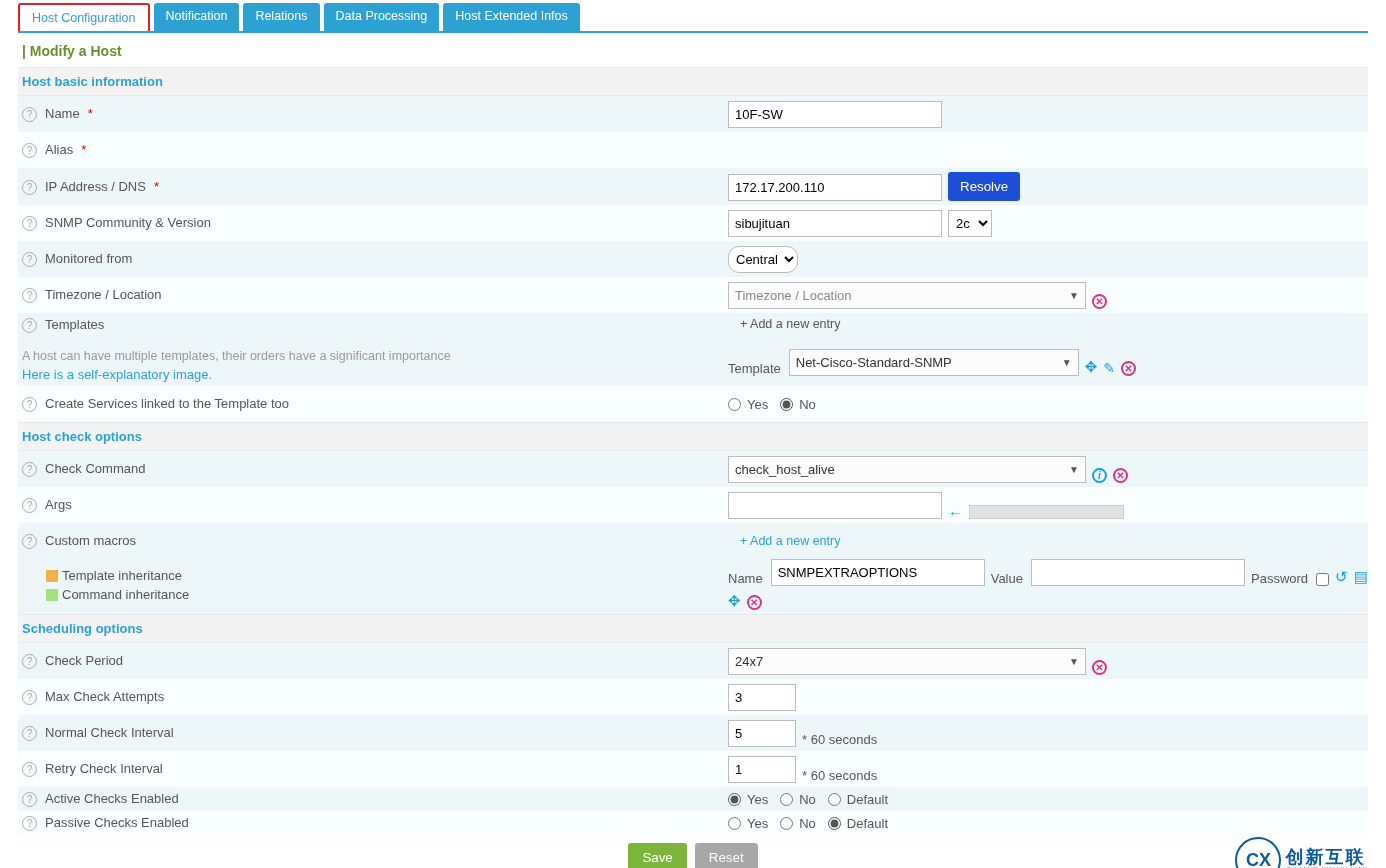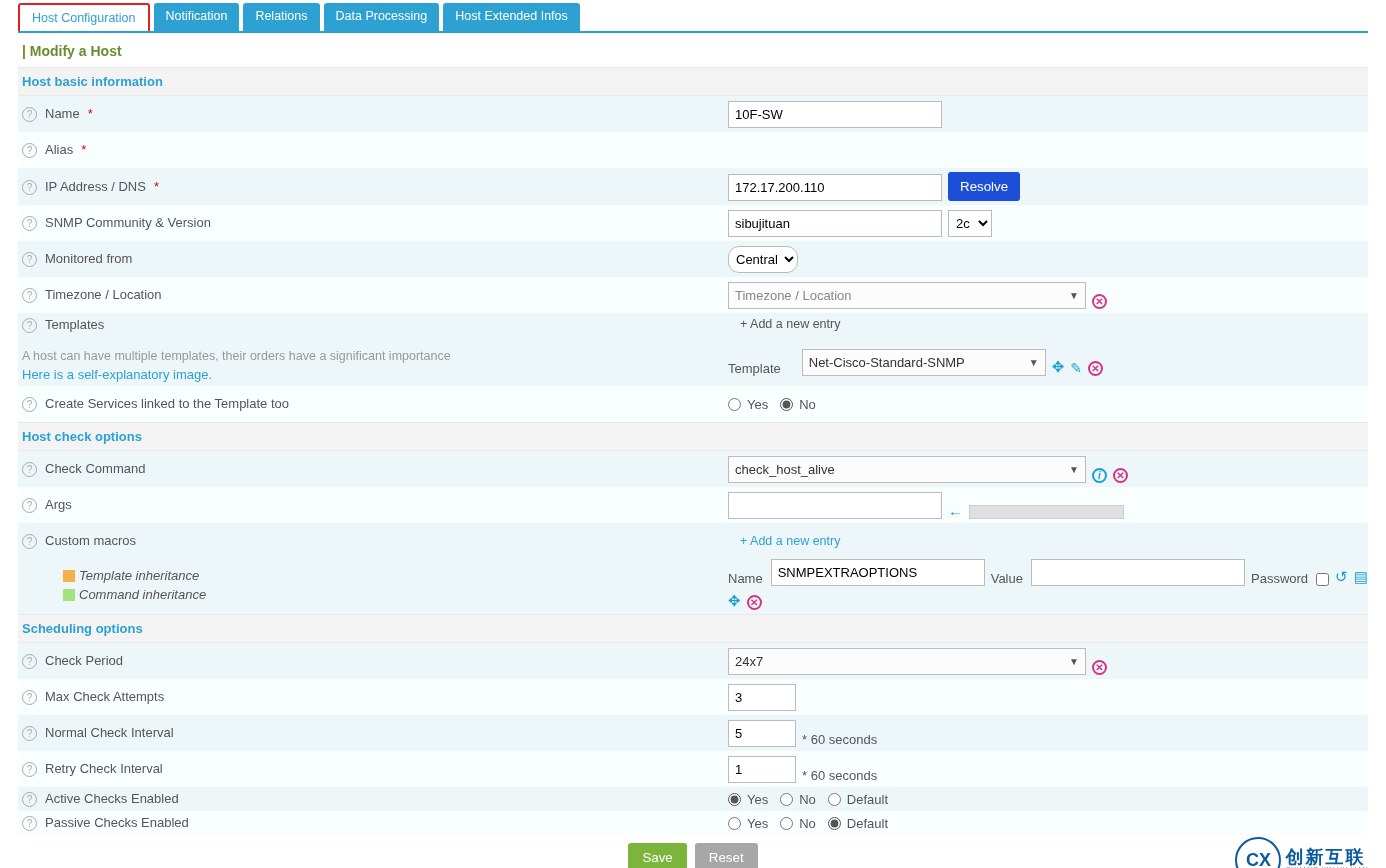--- a/index.html
+++ b/index.html
@@ -32,21 +32,21 @@
     select.sm { width: 44px; }
     select.md { width: 70px; border-radius: 11px; }
     
     .btn-teal { background: #1d4ed8; color: #fff; border: none; padding: 7px 12px; border-radius: 3px; cursor:pointer;}
     .btn-green { background: #7db43b; color: #fff; border: none; padding: 7px 14px; border-radius: 3px; cursor:pointer;}
     .btn-gray  { background: #a7a7a7; color: #fff; border: none; padding: 7px 14px; border-radius: 3px; cursor:pointer;}
     
     .combobox { display:flex; align-items:center; border:1px solid #bbb; width:358px; background:#fcfcfc; padding:5px 6px; justify-content:space-between;}
     .combobox .placeholder{color:#888;}
     .caret { font-size:10px; color:#555;}
-    .cb-sm { width:244px;margin-left:13px;}
+    .cb-sm { width:290px;}
     
     .icon-x { display:inline-flex; width:15px; height:15px; border:2px solid #d63384; border-radius:50%; color:#d63384; font-size:10px; font-weight:bold; align-items:center; justify-content:center; cursor:pointer;}
     .icon-i { display:inline-flex; width:15px; height:15px; border:2px solid #1a9ed1; border-radius:50%; color:#1a9ed1; font-size:10px; font-weight:bold; align-items:center; justify-content:center; cursor:pointer; font-style:italic;}
     .icon-move{ color:#1a9ed1; font-size:15px; cursor:pointer;}
     .icon-pen { color:#1a9ed1; font-size:14px; cursor:pointer;}
     .icon-undo{ color:#1a9ed1; font-size:15px; cursor:pointer;}
     .icon-list{ color:#1a9ed1; font-size:15px; cursor:pointer;}
     .icon-arrow{ color:#1a9ed1; font-size:15px;}
     
     .radio-grp { display:flex; gap:4px; align-items:center;}
@@ -69,21 +69,21 @@
     .logo-area { position:absolute; right:18px; bottom:-3px; display:flex; align-items:center; gap:4px;}
     .logo-circle{ width:46px; height:46px; border:2px solid #0a5aa0; border-radius:50%; display:flex; align-items:center; justify-content:center; color:#0a5aa0; font-weight:bold; font-size:18px;}
     .logo-txt { line-height:1;}
     .logo-txt .big{font-size:18px; color:#0a5aa0; letter-spacing:2px; font-weight:bold;}
     .logo-txt .sml{font-size:7px; color:#888; letter-spacing:0.5px;}
     
     .lbl-col { display:flex; flex-direction:column; gap:4px;}
     .addlink { font-size:12.5px;margin-left:12px;}
     .tmpl-label{ color:#555; margin-right:2px;}
     .nowrap{white-space:nowrap;}
-    .legend-holder{ padding-left:45px;font-style:italic; }
+    .legend-holder{ padding-left:28px; }
     .pos-rel{position:relative;}
   </style>
 </head>
 <body>
 
 <div class="container pos-rel">
 
   <div class="tabs">
     <div class="tab active">Host Configuration</div>
     <div class="tab inactive">Notification</div>

